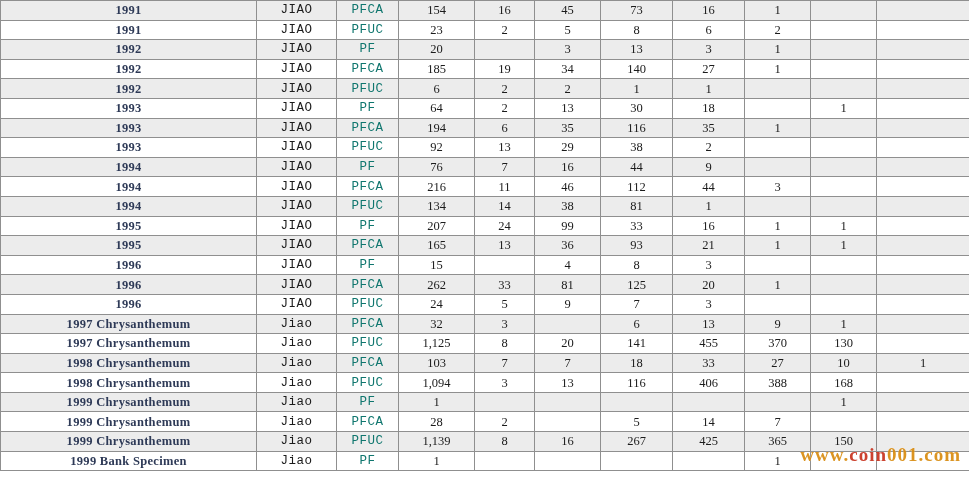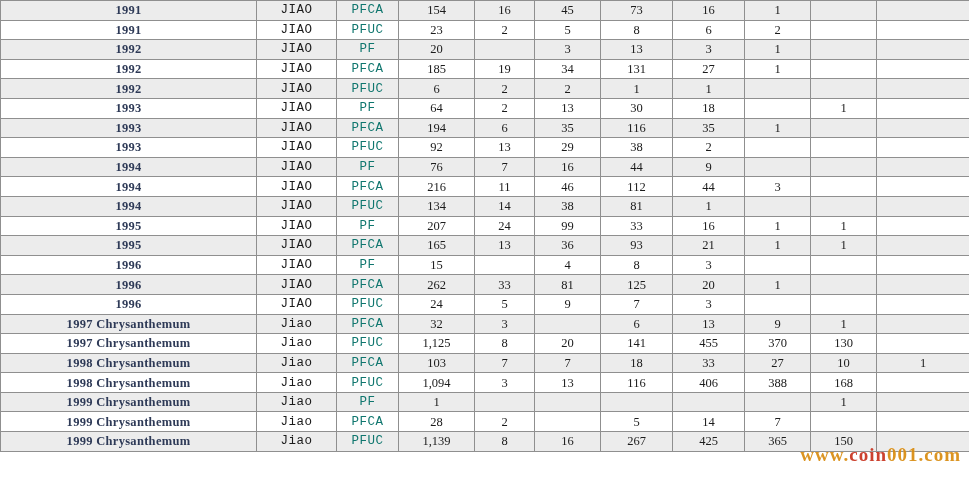--- a/index.html
+++ b/index.html
@@ -149,21 +149,21 @@
           <td class="col-num"></td>
           <td class="col-num"></td>
         </tr>
         <tr class="plain">
           <td class="col-label">1992</td>
           <td class="col-denom">JIAO</td>
           <td class="col-grade">PFCA</td>
           <td class="col-num">185</td>
           <td class="col-num">19</td>
           <td class="col-num">34</td>
-          <td class="col-num">131</td>
+          <td class="col-num">140</td>
           <td class="col-num">27</td>
           <td class="col-num">1</td>
           <td class="col-num"></td>
           <td class="col-num"></td>
         </tr>
         <tr class="shaded">
           <td class="col-label">1992</td>
           <td class="col-denom">JIAO</td>
           <td class="col-grade">PFUC</td>
           <td class="col-num">6</td>
@@ -400,20 +400,33 @@
           <td class="col-label">1999 Chrysanthemum</td>
           <td class="col-denom">Jiao</td>
           <td class="col-grade">PFUC</td>
           <td class="col-num">1,139</td>
           <td class="col-num">8</td>
           <td class="col-num">16</td>
           <td class="col-num">267</td>
           <td class="col-num">425</td>
           <td class="col-num">365</td>
           <td class="col-num">150</td>
+          <td class="col-num"></td>
+        </tr>
+        <tr class="plain">
+          <td class="col-label">1999 Bank Specimen</td>
+          <td class="col-denom">Jiao</td>
+          <td class="col-grade">PF</td>
+          <td class="col-num">1</td>
+          <td class="col-num"></td>
+          <td class="col-num"></td>
+          <td class="col-num"></td>
+          <td class="col-num"></td>
+          <td class="col-num">1</td>
+          <td class="col-num"></td>
           <td class="col-num"></td>
         </tr>
       </tbody>
   </table>
 
   <div id="watermark">
     <span>www.</span><span class="wm-red">coin</span><span>001.com</span>
   </div>
 </div>
 

